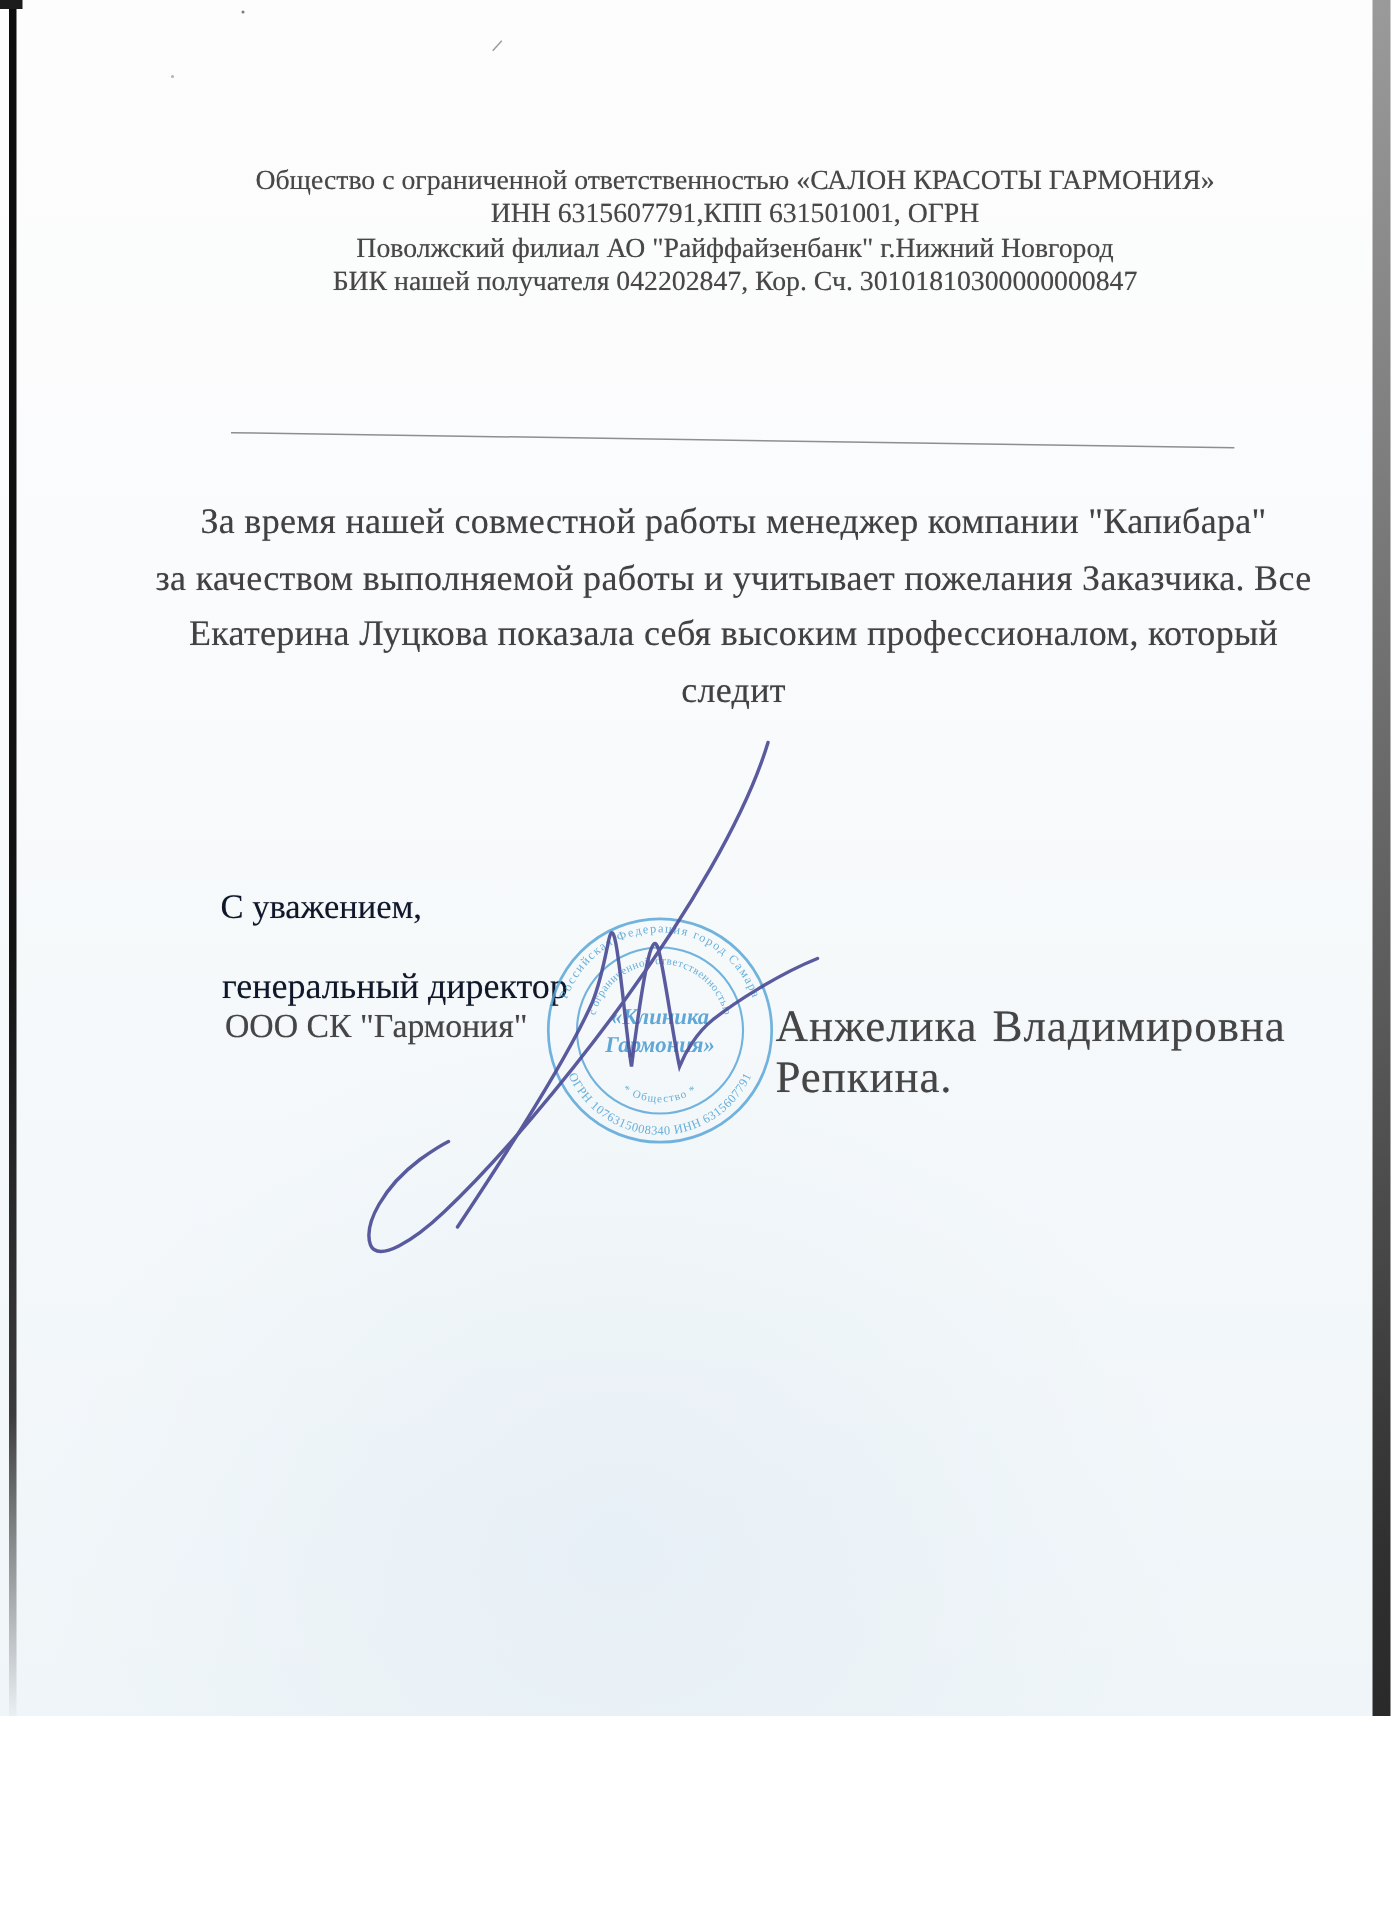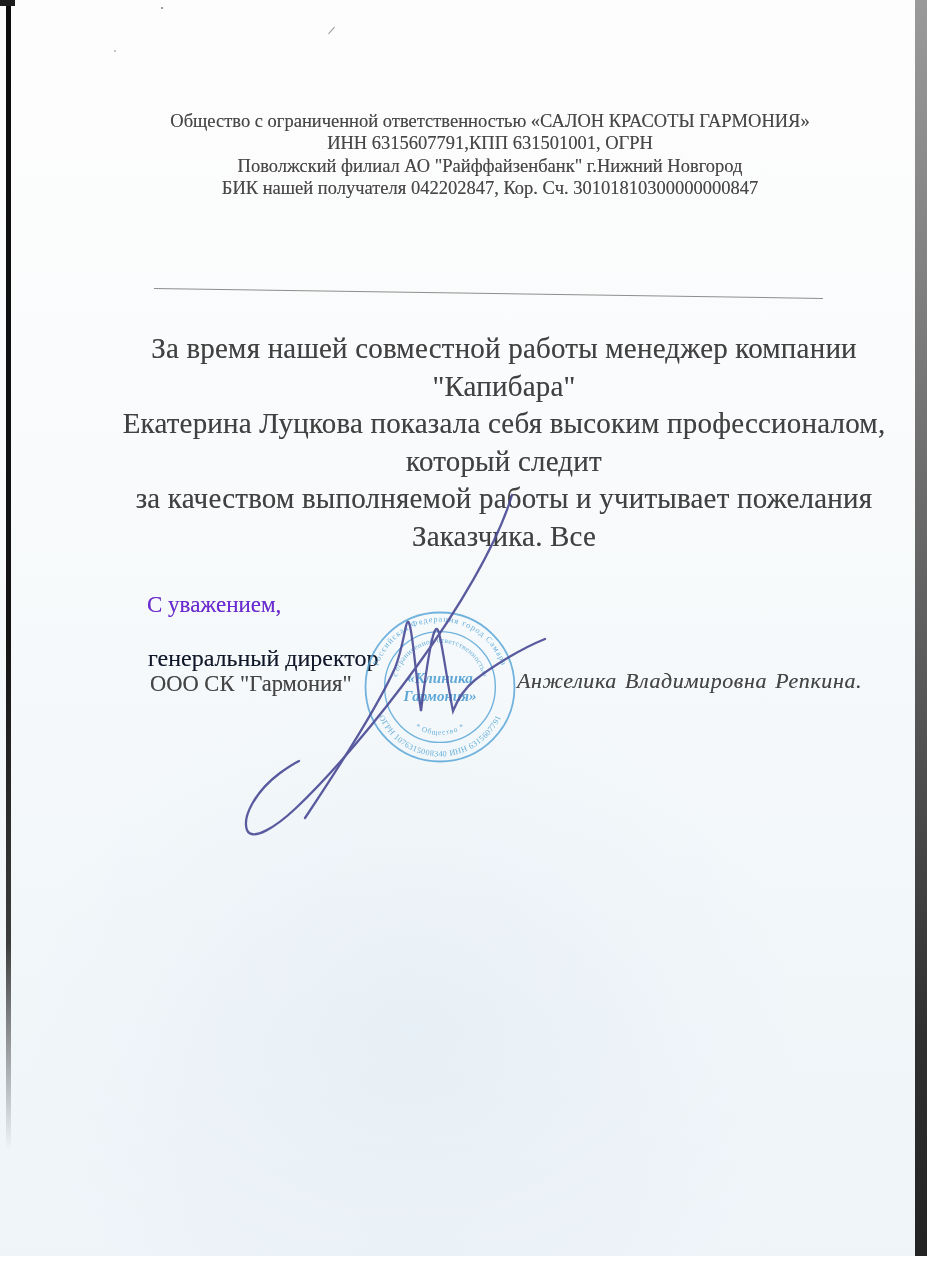--- a/index.html
+++ b/index.html
@@ -1,17 +1,17 @@
 <!DOCTYPE html>
 <html><head>
 <meta charset="utf-8">
 <style>
   html,body{margin:0;padding:0;background:#ffffff;}
   .scan{
-    position:relative;width:931px;height:1280px;overflow:hidden;
+    position:relative;width:931px;height:1144px;overflow:hidden;
     background:#ffffff;
     font-family:"Liberation Serif","DejaVu Serif",serif;
   }
   .paper{
     position:absolute;left:0;top:0;width:915px;height:1256px;
     background:
       radial-gradient(60% 40% at 45% 82%, rgba(205,224,238,0.28), rgba(205,224,238,0) 70%),
       linear-gradient(180deg,#fdfdfd 0%,#fafbfc 30%,#f4f8fa 62%,#eef4f8 100%);
   }
   
@@ -31,28 +31,28 @@
   .header-block{
     position:absolute;left:108px;top:110px;width:764px;
     text-align:center;font-size:18.5px;line-height:22.4px;color:#474747;
     text-shadow:0 0 0.5px rgba(70,70,70,0.55);
   }
   .divider{
     position:absolute;left:154px;top:288px;width:669px;height:0;
     border-top:1.6px solid #8e8e8e;transform:rotate(0.85deg);transform-origin:left top;
   }
   .body-block{
-    position:absolute;left:118px;top:330px;width:772px;
-    text-align:center;font-size:29px;line-height:37.5px;color:#414141;
+    position:absolute;left:103px;top:330px;width:772px;
+    text-align:center;font-size:24px;line-height:37.5px;color:#414141;
     text-shadow:0 0 0.5px rgba(60,60,60,0.5);letter-spacing:0.2px;
   }
-  .closing-salutation{position:absolute;left:147px;top:592px;font-size:23px;color:#6d28d9;text-shadow:0 0 0.5px rgba(60,60,60,0.5);}
+  .closing-salutation{position:absolute;left:147px;top:592px;font-size:23px;color:#0f172a;text-shadow:0 0 0.5px rgba(60,60,60,0.5);}
   .closing-title-1{position:absolute;left:148px;top:645px;font-size:24px;color:#0f172a;text-shadow:0 0 0.5px rgba(60,60,60,0.5);}
   .closing-title-2{position:absolute;left:150px;top:671px;font-size:22.5px;color:#454545;text-shadow:0 0 0.5px rgba(60,60,60,0.5);}
-  .signer-name{position:absolute;left:517px;top:668px;font-size:22px;letter-spacing:0.6px;word-spacing:2px;color:#454545;text-shadow:0 0 0.5px rgba(60,60,60,0.5);font-style:italic;}
+  .signer-name{position:absolute;left:517px;top:668px;font-size:30px;letter-spacing:0.6px;word-spacing:2px;color:#454545;text-shadow:0 0 0.5px rgba(60,60,60,0.5);}
 
   .stamp{position:absolute;left:363px;top:609px;width:154px;height:156px;opacity:0.82;}
   .signature{position:absolute;left:235px;top:483px;width:322px;height:372px;}
 </style>
 </head>
 <body>
 
 <div class="scan">
   <div class="paper"></div>
 
@@ -67,22 +67,22 @@
     <div>Общество с ограниченной ответственностью  «САЛОН КРАСОТЫ ГАРМОНИЯ»</div>
     <div>ИНН 6315607791,КПП 631501001, ОГРН</div>
     <div>Поволжский филиал АО "Райффайзенбанк" г.Нижний Новгород</div>
     <div>БИК нашей получателя 042202847, Кор. Сч. 30101810300000000847</div>
   </div>
 
   <div class="divider"></div>
 
   <div class="body-block">
     <div>За время нашей совместной работы менеджер компании "Капибара"</div>
+    <div>за качеством выполняемой работы и учитывает пожелания Заказчика. Все</div>
     <div>Екатерина Луцкова показала себя высоким профессионалом, который следит</div>
-    <div>за качеством выполняемой работы и учитывает пожелания Заказчика. Все</div>
   </div>
 
   <div class="closing-salutation">С уважением,</div>
   <div class="closing-title-1">генеральный директор</div>
   <div class="closing-title-2">ООО СК "Гармония"</div>
   <div class="signer-name">Анжелика Владимировна Репкина.</div>
 
   <svg class="stamp" viewBox="0 0 153 155" xmlns="http://www.w3.org/2000/svg">
     <defs>
       <path id="arc-outer-top" d="M 11.5 77.5 A 65 65 0 1 1 141.5 77.5"></path>

